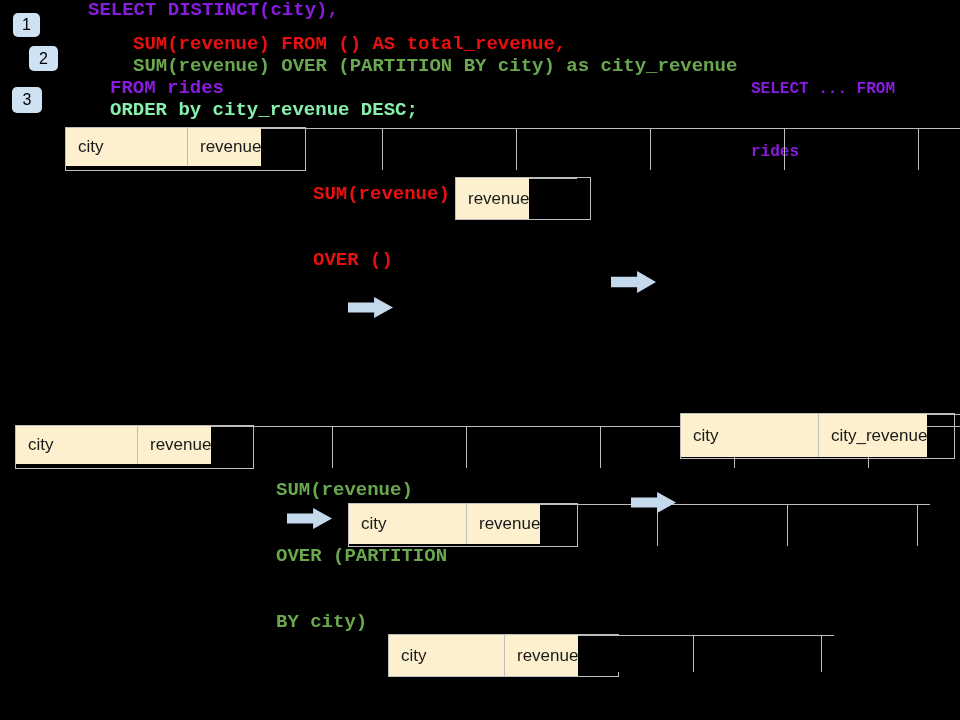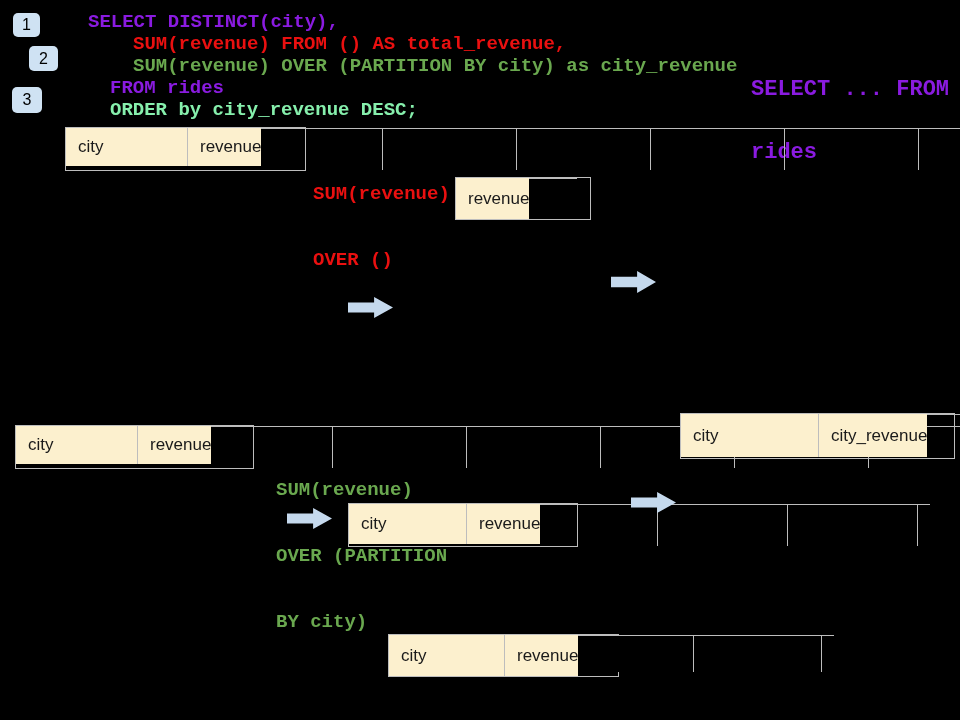--- a/index.html
+++ b/index.html
@@ -11,27 +11,27 @@
     font-family:"Liberation Sans", sans-serif;
   }
   .code {
     position:absolute;
     font-family:"Liberation Mono","DejaVu Sans Mono",monospace;
     font-weight:bold;
     white-space:pre;
     line-height:1.15;
   }
   .sql-line { font-size:19px; }
-  .sql-l1 { left:88px;  top:12px;font-family:Liberation Mono, monospace; }
+  .sql-l1 { left:88px;  top:0;font-family:Liberation Mono, monospace; }
   .sql-l2 { left:133px; top:34px; }
   .sql-l3 { left:133px; top:56px; }
   .sql-l4 { left:110px; top:78px; }
   .sql-l5 { left:110px; top:100px; }
 
-  .side-note { left:751px; top:37px; font-size:22px; line-height:21px; }
+  .side-note { left:751px; top:37px; font-size:16px; line-height:21px; }
 
   .annot { font-size:19px; line-height:22px; }
   .annot-total { left:313px; top:139px; }
   .annot-partition { left:276px; top:435px; }
 
   .badge {
     position:absolute;
     background: var(--accent-blue, #CFE2F3);
     color:#000;
     border-radius:5px;

